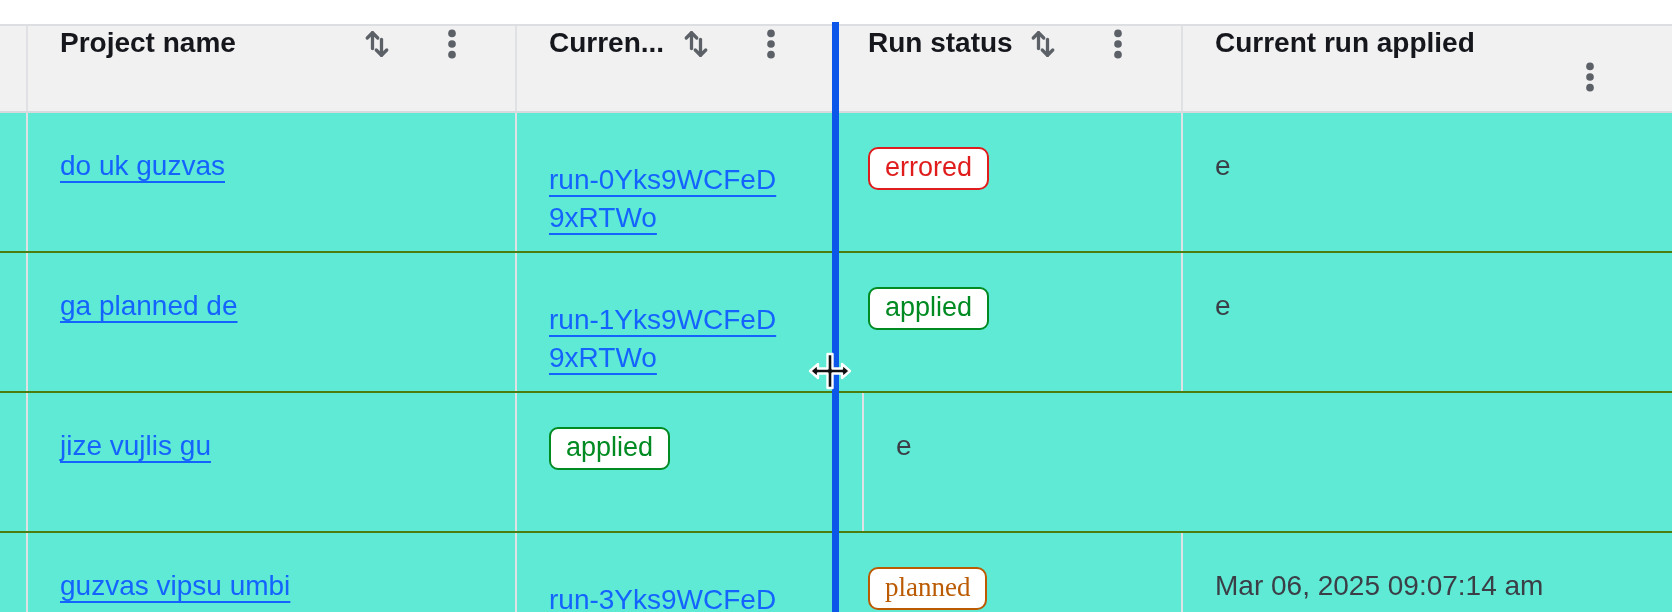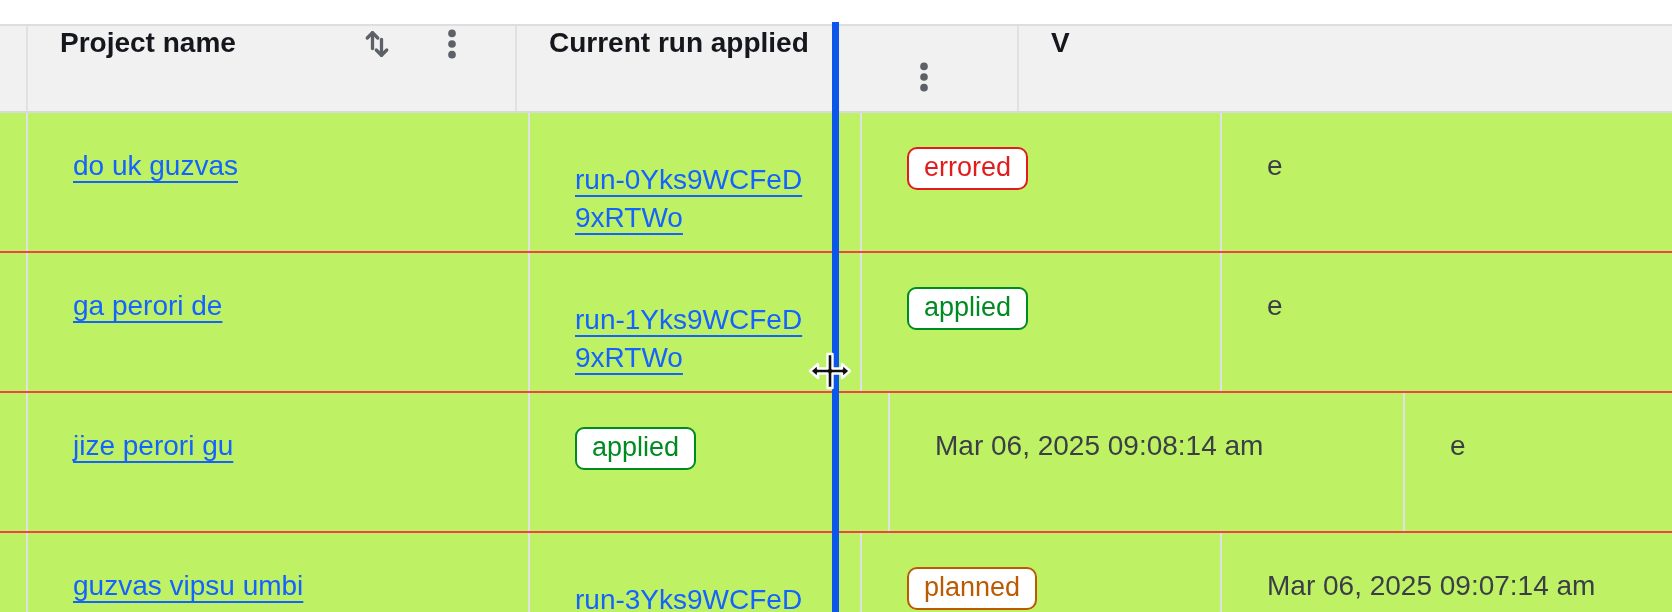--- a/index.html
+++ b/index.html
@@ -5,21 +5,21 @@
   * { box-sizing: border-box; margin: 0; padding: 0; }
   html, body { width: 1672px; height: 612px; overflow: hidden; background: #ffffff; }
   body { font-family: "Liberation Sans", sans-serif; position: relative; }
 
   .viewport { position: absolute; inset: 0; overflow: hidden; }
 
   .table { position: absolute; top: 24px; left: 0; width: 1672px; border-top: 2px solid #dcdee1; }
 
   .row { display: flex; width: 1672px; }
   .thead { height: 87px; background: #f1f1f2; border-bottom: 2px solid #d7d9dc; }
-  .tr { height: 140px; border-bottom: 2px solid #ef4444; background: #bef264; gap: 13px; }
+  .tr { height: 140px; border-bottom: 2px solid #4d7c0f; background: #5eead4; }
 
   .cell { flex: 0 0 auto; border-right: 2px solid #e0e1e4; height: 100%; overflow: hidden; }
   .col0 { width: 28px; }
   .col1 { width: 489px; }
   .col2 { width: 319px; }
   .col3 { width: 347px; }
   .col4 { width: 502px; flex-direction: column; }
   .col5 { flex: 1 1 auto; border-right: none; }
 
   .th { display: flex; align-items: flex-start; padding: 0 46px 0 32px; }
@@ -35,21 +35,21 @@
   a.link { color: #1563ff; text-decoration: underline; text-underline-offset: 6px; text-decoration-thickness: 2px; cursor: pointer; }
   .run-link { display: inline-block; max-width: 236px; word-break: break-all; margin-top: 14px; }
 
   .badge {
     display: inline-block; font-size: 27px; line-height: 29px;
     padding: 4px 15px 6px 15px; border: 2px solid currentColor; border-radius: 10px;
     background: #ffffff; white-space: nowrap;
   }
   .badge[data-kind="critical"] { color: #e01c1c; }
   .badge[data-kind="success"]  { color: #008a22; border-radius: 9px; }
-  .badge[data-kind="warning"]  { color: #bb5a00; }
+  .badge[data-kind="warning"]  { color: #bb5a00; font-family: Liberation Serif, serif; }
 
   .resize-line { position: absolute; left: 832px; top: 22px; width: 7px; height: 590px; background: #0c56e9; z-index: 5; }
   .resize-cursor { position: absolute; left: 807px; top: 351px; width: 46px; height: 40px; z-index: 6; pointer-events: none; }
 </style>
 </head>
 <body>
 
 <div class="viewport">
   <div class="table">
 
@@ -70,21 +70,61 @@
           <button class="icon-btn" aria-label="column menu">
             <svg width="34" height="34" viewBox="0 0 24 24" fill="#5c6067">
               <circle cx="12" cy="4.5" r="2.7"></circle>
                 <circle cx="12" cy="12" r="2.7"></circle>
                 <circle cx="12" cy="19.5" r="2.7"></circle>
             </svg>
           </button>
         </span>
       </div>
 
-
+      <div class="cell col2 th">
+        <span class="th-label">Curren...</span>
+        <span class="th-icons">
+          <button class="icon-btn" aria-label="sort">
+            <svg width="36" height="36" viewBox="0 0 24 24" fill="none" stroke="#5c6067" stroke-width="2.2" stroke-linecap="round" stroke-linejoin="round">
+              <path d="M9 15 V4.5"></path>
+                <path d="M5.5 8 L9 4.5 L12.5 8"></path>
+              <path d="M15 9 V19.5"></path>
+                <path d="M11.5 16 L15 19.5 L18.5 16"></path>
+            </svg>
+          </button>
+          <button class="icon-btn" aria-label="column menu">
+            <svg width="34" height="34" viewBox="0 0 24 24" fill="#5c6067">
+              <circle cx="12" cy="4.5" r="2.7"></circle>
+                <circle cx="12" cy="12" r="2.7"></circle>
+                <circle cx="12" cy="19.5" r="2.7"></circle>
+            </svg>
+          </button>
+        </span>
+      </div>
+
+      <div class="cell col3 th">
+        <span class="th-label">Run status</span>
+        <span class="th-icons">
+          <button class="icon-btn" aria-label="sort">
+            <svg width="36" height="36" viewBox="0 0 24 24" fill="none" stroke="#5c6067" stroke-width="2.2" stroke-linecap="round" stroke-linejoin="round">
+              <path d="M9 15 V4.5"></path>
+                <path d="M5.5 8 L9 4.5 L12.5 8"></path>
+              <path d="M15 9 V19.5"></path>
+                <path d="M11.5 16 L15 19.5 L18.5 16"></path>
+            </svg>
+          </button>
+          <button class="icon-btn" aria-label="column menu">
+            <svg width="34" height="34" viewBox="0 0 24 24" fill="#5c6067">
+              <circle cx="12" cy="4.5" r="2.7"></circle>
+                <circle cx="12" cy="12" r="2.7"></circle>
+                <circle cx="12" cy="19.5" r="2.7"></circle>
+            </svg>
+          </button>
+        </span>
+      </div>
 
       <div class="cell col4 th" style="padding-right:76px;">
         <span class="th-label">Current run applied</span>
         <span class="th-icons">
           <button class="icon-btn" aria-label="column menu">
             <svg width="34" height="34" viewBox="0 0 24 24" fill="#5c6067">
               <circle cx="12" cy="4.5" r="2.7"></circle>
                 <circle cx="12" cy="12" r="2.7"></circle>
                 <circle cx="12" cy="19.5" r="2.7"></circle>
             </svg>
@@ -109,43 +149,40 @@
         <span class="badge" data-kind="critical">errored</span>
       </div>
       <div class="cell col5 td">
         <span>e</span>
       </div>
     </div>
 
     <div class="row tr">
       <div class="cell col0"></div>
       <div class="cell col1 td">
-        <a class="link">ga perori de</a>
+        <a class="link">ga planned de</a>
       </div>
       <div class="cell col2 td">
         <a class="link run-link">run-1Yks9WCFeD9xRTWo</a>
       </div>
       <div class="cell col3 td">
         <span class="badge" data-kind="success">applied</span>
       </div>
       <div class="cell col5 td">
         <span>e</span>
       </div>
     </div>
 
     <div class="row tr">
       <div class="cell col0"></div>
       <div class="cell col1 td">
-        <a class="link">jize perori gu</a>
+        <a class="link">jize vujlis gu</a>
       </div>
       <div class="cell col3 td">
         <span class="badge" data-kind="success">applied</span>
-      </div>
-      <div class="cell col4 td">
-        <span>Mar 06, 2025 09:08:14 am</span>
       </div>
       <div class="cell col5 td">
         <span>e</span>
       </div>
     </div>
 
     <div class="row tr">
       <div class="cell col0"></div>
       <div class="cell col1 td">
         <a class="link">guzvas vipsu umbi</a>

